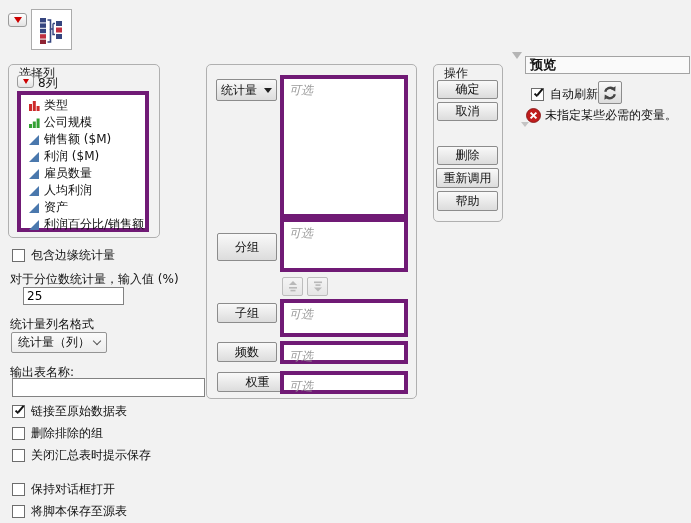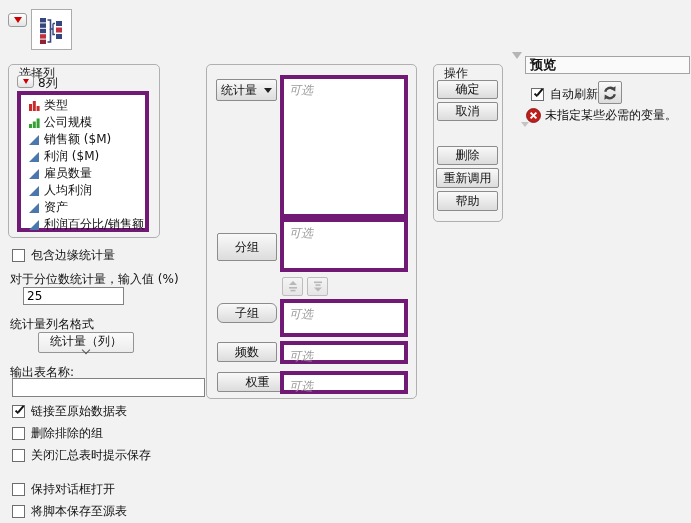--- a/index.html
+++ b/index.html
@@ -159,21 +159,21 @@
 
   <div class="cbrow" style="left:12px; top:247px;">
     <span class="cb"></span>
     <span>包含边缘统计量</span>
   </div>
 
   <div class="lbl" style="left:10px; top:271px;">对于分位数统计量，输入值 (%)</div>
   <input class="textinput" style="left: 23px; top: 287px; width: 101px; height: 18px;" value="25">
 
   <div class="lbl" style="left:10px; top:316px;">统计量列名格式</div>
-  <div class="dropdown" style="left:38px; top:332px; width:96px; height:21px;flex-direction:column;">
+  <div class="dropdown" style="left:11px; top:332px; width:96px; height:21px;">
     <span>统计量（列）</span>
     <span class="chev"></span>
   </div>
 
   <div class="lbl" style="left:10px; top:364px;">输出表名称:</div>
   <input class="textinput" style="left: 12px; top: 378px; width: 193px; height: 19px;" value="">
 
   <div class="cbrow" style="left:12px; top:403px;">
     <span class="cb checked"></span>
     <span>链接至原始数据表</span>
@@ -221,21 +221,21 @@
     </svg>
   </div>
   <div class="btn small-icon disabled" style="left:307px; top:277px; width:21px; height:19px;">
     <svg width="12" height="11" viewBox="0 0 12 11">
       <rect x="2" y="0.5" width="8" height="1.6" fill="#b8b8b8"></rect>
       <rect x="3.5" y="3.3" width="5" height="1.6" fill="#b8b8b8"></rect>
       <polygon points="6,10.5 10,6.5 2,6.5" fill="#b8b8b8"></polygon>
     </svg>
   </div>
 
-  <div class="btn" style="left:217px; top:303px; width:60px; height:20px;border-radius:6px;">
+  <div class="btn" style="left:217px; top:303px; width:60px; height:20px;">
     <span>子组</span>
   </div>
   <div class="whitebox" style="left:280px; top:299px; width:128px; height:38px;">
     <span class="placeholder">可选</span>
   </div>
 
   <div class="btn" style="left:217px; top:342px; width:60px; height:20px;">
     <span>频数</span>
   </div>
   <div class="whitebox" style="left:280px; top:341px; width:128px; height:23px;">

